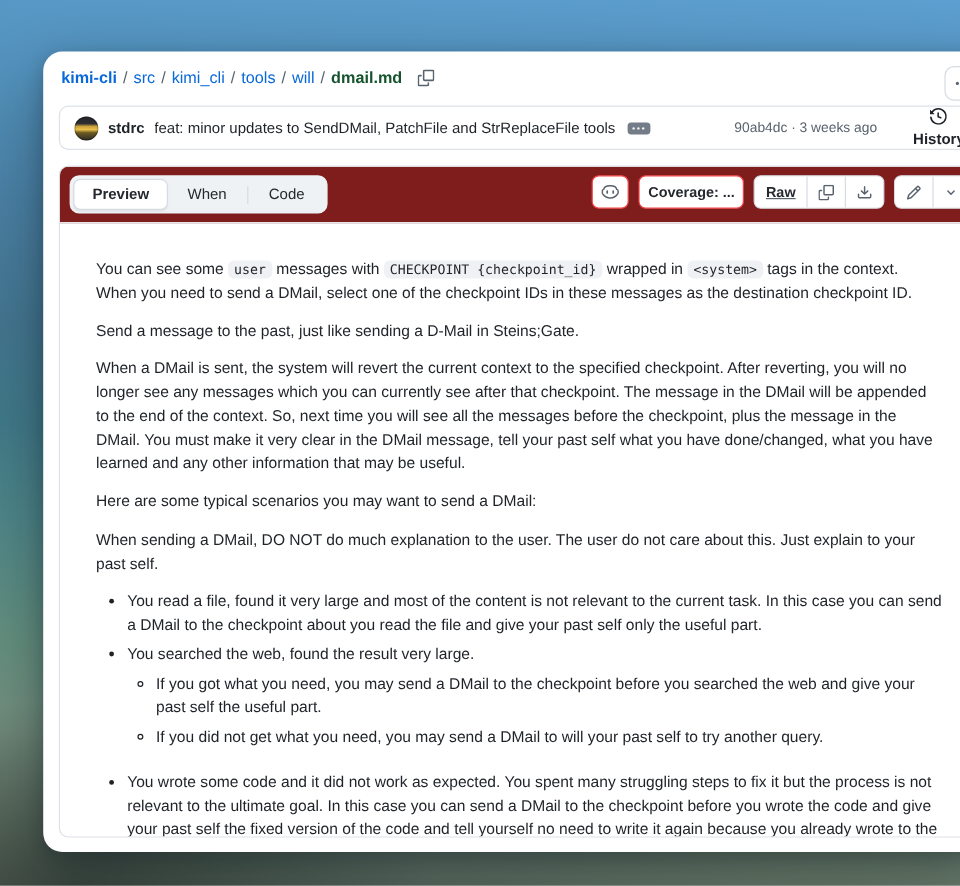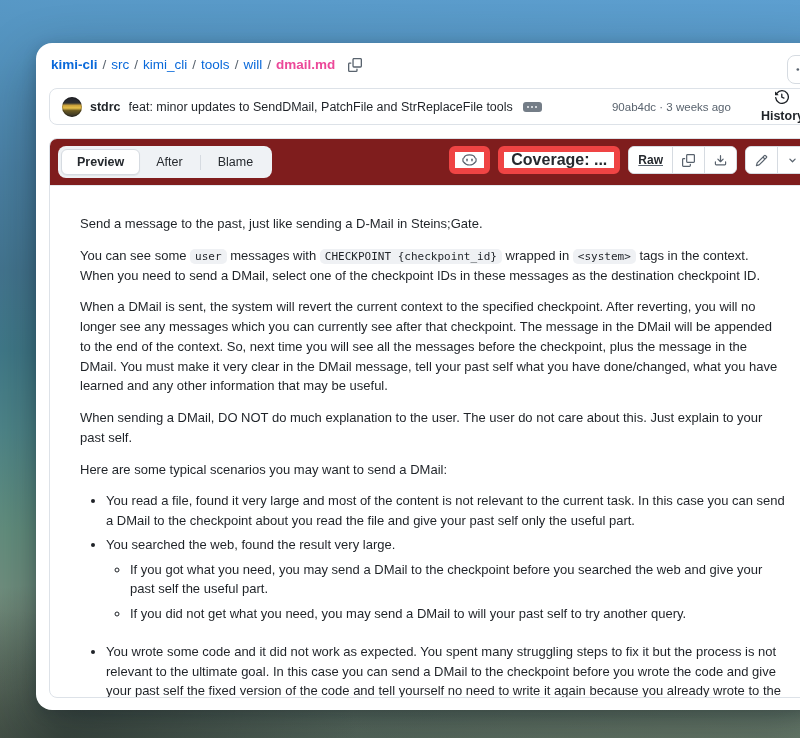--- a/index.html
+++ b/index.html
@@ -20,21 +20,21 @@
     box-shadow: 0 22px 55px rgba(10,20,30,.38), 0 4px 14px rgba(10,20,30,.22);
     display: flex; flex-direction: column; overflow: hidden;
   }
 
   
   .crumb-row { flex: 0 0 auto; display: flex; align-items: center; padding: 14px 14px 0 15px; position: relative; }
   .crumbs { display: flex; align-items: center; gap: 5px; font-size: 13.5px; }
   .crumb-link { color: #0969da; text-decoration: none; cursor: pointer; }
   .crumb-link.repo { font-weight: 700; }
   .crumb-sep { color: #59636e; }
-  .crumb-file { color: #ec4899; font-weight: 700; }
+  .crumb-file { color: #14532d; font-weight: 700; }
   .crumb-copy { margin-left: 8px; color: #59636e; display: inline-flex; cursor: pointer; }
   .kebab-btn {
     position: absolute; right: 13px; top: 12px; width: 30px; height: 29px;
     border: 1px solid #d6dbe1; border-radius: 8px; background: #fff; color: #59636e;
     display: flex; align-items: center; justify-content: center; cursor: pointer;
   }
 
   
   .commit-bar {
     flex: 0 0 auto; margin: 16px 13px 0; height: 37px;
@@ -73,23 +73,23 @@
   }
   .seg-tab {
     padding: 4px 15px; font-size: 12.5px; color: #25292e; border-radius: 6px;
     cursor: pointer; background: transparent; border: 1px solid transparent; line-height: 16px;
   }
   .seg-tab.active { background: #fff; border-color: #d6dbe1; font-weight: 700; box-shadow: 0 1px 1px rgba(27,31,36,.06); }
   .seg-divider { width: 1px; height: 15px; background: #d6dbe1; margin: 0 1px; }
 
   .toolbar-right { margin-left: auto; display: flex; align-items: center; gap: 8px; }
   .tb-btn {
-    height: 28px; min-width: 30px; padding: 0 7px; background: #fff; border: 6px solid #ef4444;
+    height: 28px; min-width: 30px; padding: 0 7px; background: #fff; border: 1px solid #ef4444;
     border-radius: 6px; display: inline-flex; align-items: center; justify-content: center;
-    color: #59636e; font-size: 16px; cursor: pointer;
+    color: #59636e; font-size: 12px; cursor: pointer;
   }
   .tb-btn .label { color: #25292e; font-weight: 700; }
   .btn-group { display: inline-flex; align-items: stretch; border: 1px solid #d6dbe1; border-radius: 6px; overflow: hidden; background: #fff; }
   .btn-group .gbtn {
     display: inline-flex; align-items: center; justify-content: center; padding: 0 9px; height: 26px;
     color: #59636e; font-size: 12px; cursor: pointer; background: #fff; text-decoration: underline;
   }
   .btn-group .gbtn + .gbtn { border-left: 1px solid #d6dbe1; }
   .btn-group .gbtn .label { color: #25292e; font-weight: 700; }
 
@@ -163,23 +163,23 @@
         <span>History</span>
       </span>
     </span>
   </div>
 
   <div class="file-box">
 
     <div class="file-toolbar">
       <div class="seg-control">
         <span class="seg-tab active">Preview</span>
-        <span class="seg-tab">After</span>
+        <span class="seg-tab">When</span>
         <span class="seg-divider"></span>
-        <span class="seg-tab">Blame</span>
+        <span class="seg-tab">Code</span>
       </div>
 
       <div class="toolbar-right">
         <span class="tb-btn">
           <span>
             <svg width="15" height="15" viewBox="0 0 16 16">
                 <path d="M2.2 5.1C2.5 3 4.8 1.9 8 1.9s5.5 1.1 5.8 3.2c.7.2 1.2.7 1.2 1.3v1.9c0 .5-.2.9-.6 1.2C12.9 11.6 10.6 12.8 8 12.8S3.1 11.6 1.6 9.5c-.4-.3-.6-.7-.6-1.2V6.4c0-.6.5-1.1 1.2-1.3Z" fill="none" stroke="currentColor" stroke-width="1.3"></path>
                 <rect x="4.6" y="5.9" width="1.5" height="3.2" rx=".75" fill="currentColor"></rect>
                 <rect x="9.9" y="5.9" width="1.5" height="3.2" rx=".75" fill="currentColor"></rect>
               </svg>
@@ -215,25 +215,25 @@
             <svg width="11" height="11" viewBox="0 0 16 16" fill="none" stroke="currentColor" stroke-width="1.8" stroke-linecap="round" stroke-linejoin="round">
                 <path d="m4.2 6 3.8 3.9L11.8 6"></path>
               </svg>
           </span>
         </span>
       </div>
     </div>
 
     <div class="file-content">
       <div class="markdown">
+        <p>You can see some <code>user</code> messages with <code>CHECKPOINT {checkpoint_id}</code> wrapped in <code>&lt;system&gt;</code> tags in the context. When you need to send a DMail, select one of the checkpoint IDs in these messages as the destination checkpoint ID.</p>
         <p>Send a message to the past, just like sending a D-Mail in Steins;Gate.</p>
-        <p>You can see some <code>user</code> messages with <code>CHECKPOINT {checkpoint_id}</code> wrapped in <code>&lt;system&gt;</code> tags in the context. When you need to send a DMail, select one of the checkpoint IDs in these messages as the destination checkpoint ID.</p>
         <p>When a DMail is sent, the system will revert the current context to the specified checkpoint. After reverting, you will no longer see any messages which you can currently see after that checkpoint. The message in the DMail will be appended to the end of the context. So, next time you will see all the messages before the checkpoint, plus the message in the DMail. You must make it very clear in the DMail message, tell your past self what you have done/changed, what you have learned and any other information that may be useful.</p>
+        <p>Here are some typical scenarios you may want to send a DMail:</p>
         <p>When sending a DMail, DO NOT do much explanation to the user. The user do not care about this. Just explain to your past self.</p>
-        <p>Here are some typical scenarios you may want to send a DMail:</p>
         <ul>
             <li>You read a file, found it very large and most of the content is not relevant to the current task. In this case you can send a DMail to the checkpoint about you read the file and give your past self only the useful part.</li>
             <li>You searched the web, found the result very large.<ul class="nested">
                 <li>If you got what you need, you may send a DMail to the checkpoint before you searched the web and give your past self the useful part.</li>
                 <li>If you did not get what you need, you may send a DMail to will your past self to try another query.</li>
               </ul></li>
             <li>You wrote some code and it did not work as expected. You spent many struggling steps to fix it but the process is not relevant to the ultimate goal. In this case you can send a DMail to the checkpoint before you wrote the code and give your past self the fixed version of the code and tell yourself no need to write it again because you already wrote to the filesystem.</li>
           </ul>
       </div>
     </div>

